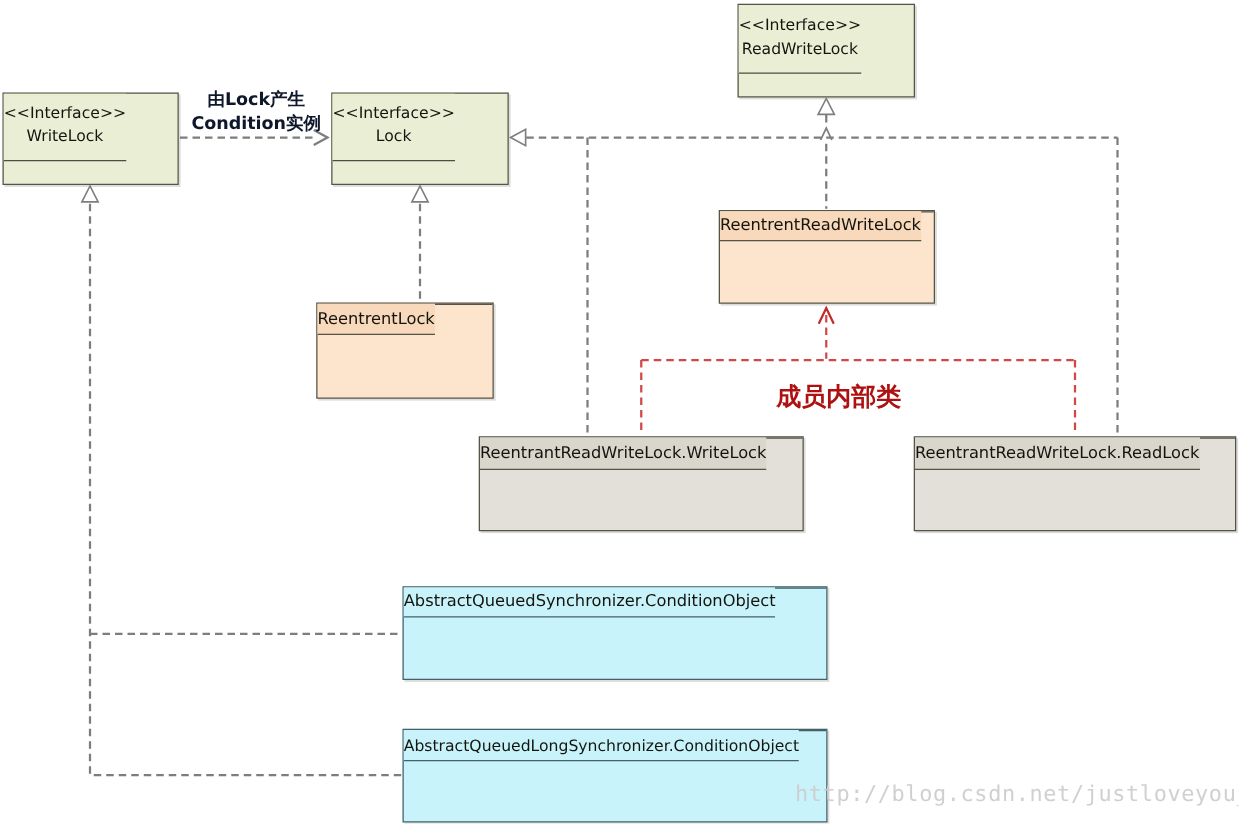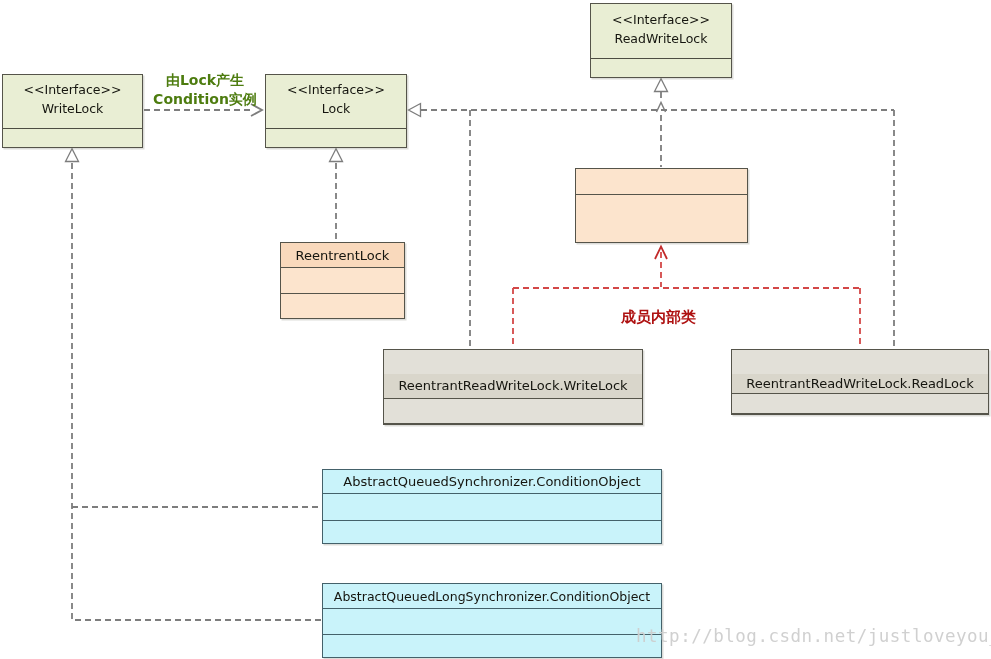--- a/index.html
+++ b/index.html
@@ -6,21 +6,21 @@
   #canvas{
     position:relative;
     width:991px;height:659px;
     background:#ffffff;
     overflow:hidden;
     font-family:"DejaVu Sans","Liberation Sans",sans-serif;
   }
   #connectors{position:absolute;left:0;top:0;width:991px;height:659px;}
   .uml-box{
     position:absolute;
-    display:flex;flex-direction:column;
+    display:flex;
     box-sizing:border-box;
     border:1.6px solid #55544a;
     box-shadow:1.5px 1.5px 0 rgba(130,130,118,0.28);
     color:#15150f;
   }
   .uml-box .title{
     display:flex;flex-direction:column;
     align-items:center;justify-content:center;
     box-sizing:border-box;
     border-bottom:1.4px solid #55544a;
@@ -29,31 +29,31 @@
   .uml-box .compartment{box-sizing:border-box;}
   .uml-box .compartment + .compartment{border-top:1.4px solid #55544a;}
   .stereotype,.class-name{font-size:12.5px;line-height:19px;}
   .single .class-name{font-size:13px;line-height:normal;}
   
   .theme-interface{background:#e9eed4;}
   .theme-interface .title{background:#e9eed4;border-bottom-color:#4d4d42;}
   .theme-class{background:#fce4cd;}
   .theme-class .title{background:#f9d9bc;}
   .theme-inner{background:#e2e0d8;}
-  .theme-inner .title{background:#d9d6cb;margin-top:24px;}
+  .theme-inner .title{background:#d9d6cb;}
   .theme-condobj{background:#c9f3fa;border-color:#44616a;}
   .theme-condobj .title{background:#c9f3fa;border-bottom-color:#44616a;}
   .theme-condobj .compartment + .compartment{border-top-color:#44616a;}
   
   .red-note{
     position:absolute;text-align:center;
     font-weight:bold;font-size:14px;line-height:19px;
-    color:#4d7c0f;white-space:nowrap;
+    color:#0f172a;white-space:nowrap;
   }
-  .red-note.dark{color:#ae1111;font-size:15px;}
+  .red-note.dark{color:#ae1111;font-size:20px;}
   .watermark{
     position:absolute;
     font-family:"DejaVu Sans Mono","Liberation Mono",monospace;
     font-size:17.5px;letter-spacing:0.5px;
     color:rgba(206,206,206,0.95);
     white-space:nowrap;z-index:30;pointer-events:none;
   }
 </style>
 </head>
 <body>
@@ -118,42 +118,45 @@
   </div>
 
   <div class="uml-box theme-interface" style="left:590px;top:3px;width:142px;height:75px">
     <div class="title" style="height:55px;padding-bottom:5px">
       <div class="stereotype">&lt;&lt;Interface&gt;&gt;</div>
       <div class="class-name">ReadWriteLock</div>
     </div>
     <div class="compartment" style="flex:1"></div>
   </div>
 
-  <div class="uml-box theme-class single" style="left:280px;top:242px;width:125px;height:77px">
+  <div class="uml-box theme-class single" style="left:253px;top:242px;width:142px;height:77px">
     <div class="title" style="height:25px">
       <div class="class-name">ReentrentLock</div>
     </div>
     <div class="compartment" style="height:25px"></div>
     <div class="compartment" style="flex:1"></div>
   </div>
 
   <div class="uml-box theme-class single" style="left:575px;top:168px;width:173px;height:75px">
+    <div class="title" style="height:24px">
+      <div class="class-name">ReentrentReadWriteLock</div>
+    </div>
     <div class="compartment" style="height:25px"></div>
     <div class="compartment" style="flex:1"></div>
   </div>
 
   <div class="uml-box theme-inner single" style="left:383px;top:349px;width:260px;height:76px">
     <div class="title" style="height:26px">
       <div class="class-name">ReentrantReadWriteLock.WriteLock</div>
     </div>
     <div class="compartment" style="height:26px"></div>
     <div class="compartment" style="flex:1"></div>
   </div>
 
-  <div class="uml-box theme-inner single" style="left:731px;top:349px;width:258px;height:66px">
+  <div class="uml-box theme-inner single" style="left:731px;top:349px;width:258px;height:76px">
     <div class="title" style="height:26px">
       <div class="class-name">ReentrantReadWriteLock.ReadLock</div>
     </div>
     <div class="compartment" style="height:26px"></div>
     <div class="compartment" style="flex:1"></div>
   </div>
 
   <div class="uml-box theme-condobj single" style="left:322px;top:583px;width:340px;height:75px">
     <div class="title" style="height:25px">
       <div class="class-name" style="font-size:12.5px">AbstractQueuedLongSynchronizer.ConditionObject</div>

